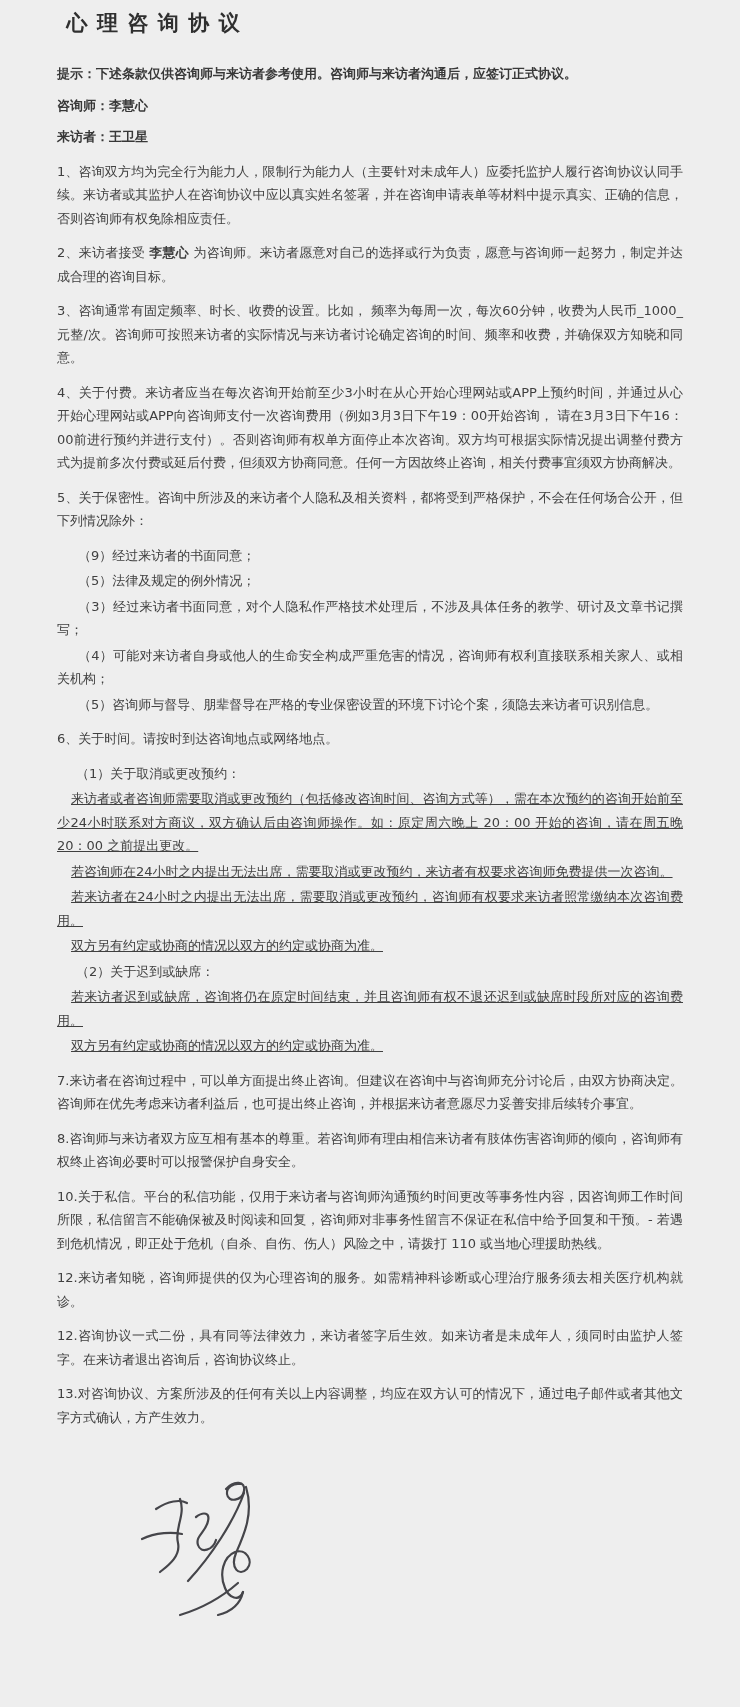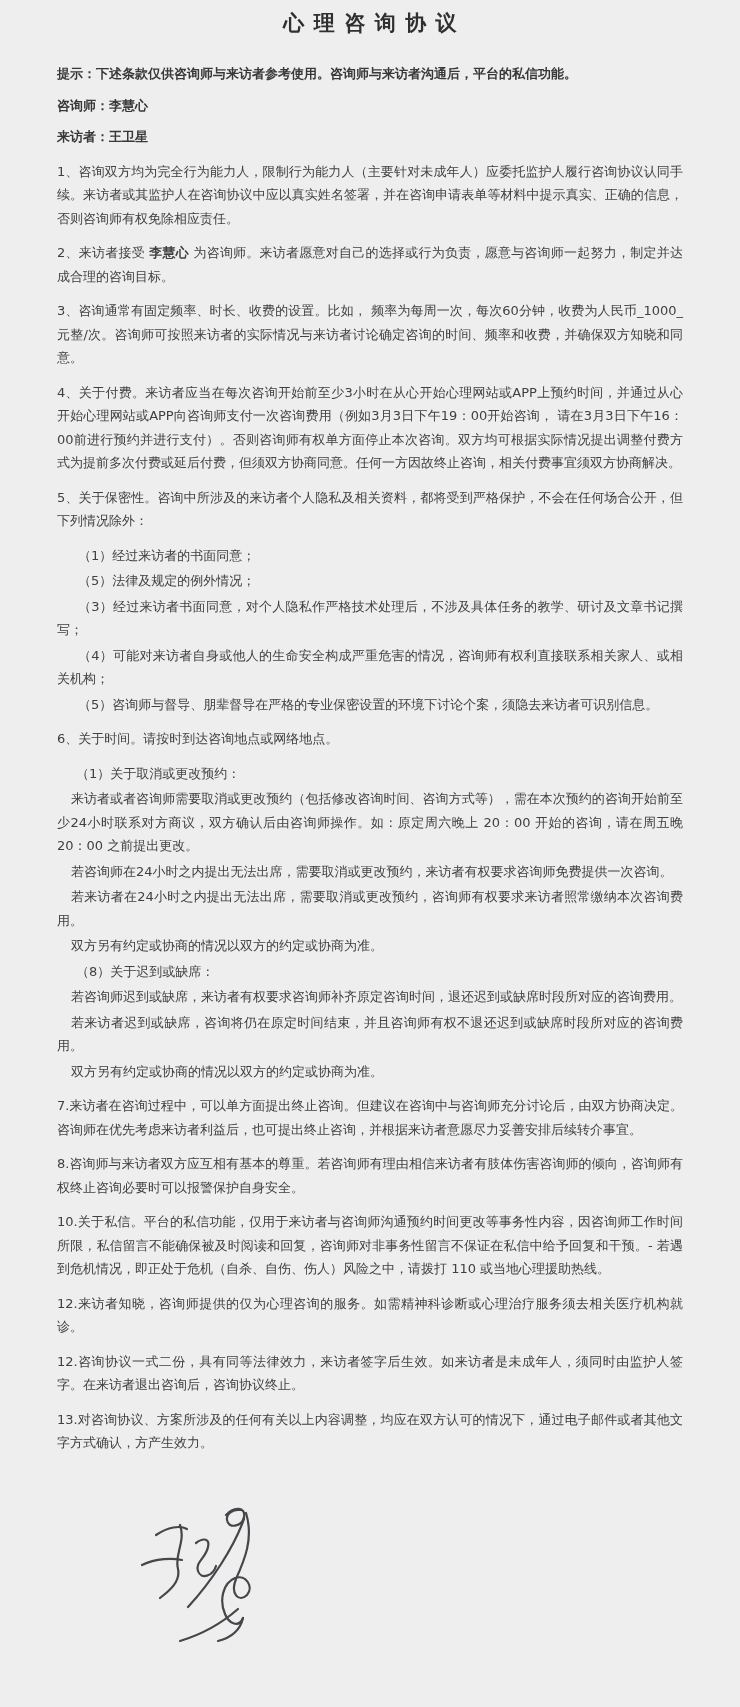--- a/index.html
+++ b/index.html
@@ -15,66 +15,64 @@
     line-height: 23.5px;
     color: #404040;
     overflow: hidden;
   }
   .doc-title {
     margin: 0 0 25px 0;
     font-size: 21px;
     line-height: 27px;
     font-weight: bold;
     color: #2f2f2f;
-    text-align: center;
     letter-spacing: 0.45em;
     padding-left: 0.45em;
   }
   .lead { margin: 8px 0; font-weight: bold; color: #383838; }
   .clause { margin: 11px 0; text-align: justify; }
   .sub-item { margin: 2px 0; text-indent: 21px; text-align: justify; }
   .sub-head { margin: 2px 0; text-indent: 19px; }
-  .sub-para { margin: 2px 0; text-indent: 14px; text-align: justify; }
+  .sub-para { margin: 2px 0; text-indent: 14px; text-align: justify; text-decoration: underline; }
   .b { font-weight: bold; }
   .sign-label { margin: 22px 0 0 0; color: #3a3a3a; }
   .signature { margin: 46px 0 0 83px; width: 170px; height: 150px; }
   .signature svg { display: block; }
 </style>
 </head>
 <body>
 
 <div class="page">
 
   <h1 class="doc-title">心理咨询协议</h1>
 
-  <p class="lead">提示：下述条款仅供咨询师与来访者参考使用。咨询师与来访者沟通后，平台的私信功能。</p>
+  <p class="lead">提示：下述条款仅供咨询师与来访者参考使用。咨询师与来访者沟通后，应签订正式协议。</p>
 
   <p class="lead"><span>咨询师：</span><span>李慧心</span></p>
 
   <p class="lead"><span>来访者：</span><span>王卫星</span></p>
 
   <div>
       <p class="clause">1、咨询双方均为完全行为能力人，限制行为能力人（主要针对未成年人）应委托监护人履行咨询协议认同手续。来访者或其监护人在咨询协议中应以真实姓名签署，并在咨询申请表单等材料中提示真实、正确的信息，否则咨询师有权免除相应责任。</p>
       <p class="clause"><span>2、来访者接受 </span><span class="b">李慧心</span><span> 为咨询师。来访者愿意对自己的选择或行为负责，愿意与咨询师一起努力，制定并达成合理的咨询目标。</span></p>
       <p class="clause">3、咨询通常有固定频率、时长、收费的设置。比如， 频率为每周一次，每次60分钟，收费为人民币_1000_元整/次。咨询师可按照来访者的实际情况与来访者讨论确定咨询的时间、频率和收费，并确保双方知晓和同意。</p>
       <p class="clause">4、关于付费。来访者应当在每次咨询开始前至少3小时在从心开始心理网站或APP上预约时间，并通过从心开始心理网站或APP向咨询师支付一次咨询费用（例如3月3日下午19：00开始咨询， 请在3月3日下午16：00前进行预约并进行支付）。否则咨询师有权单方面停止本次咨询。双方均可根据实际情况提出调整付费方式为提前多次付费或延后付费，但须双方协商同意。任何一方因故终止咨询，相关付费事宜须双方协商解决。</p>
       <p class="clause">5、关于保密性。咨询中所涉及的来访者个人隐私及相关资料，都将受到严格保护，不会在任何场合公开，但下列情况除外：</p>
-      <p class="sub-item">（1）经过来访者的书面同意；</p>
+      <p class="sub-item">（9）经过来访者的书面同意；</p>
       <p class="sub-item">（5）法律及规定的例外情况；</p>
       <p class="sub-item">（3）经过来访者书面同意，对个人隐私作严格技术处理后，不涉及具体任务的教学、研讨及文章书记撰写；</p>
       <p class="sub-item">（4）可能对来访者自身或他人的生命安全构成严重危害的情况，咨询师有权利直接联系相关家人、或相关机构；</p>
       <p class="sub-item">（5）咨询师与督导、朋辈督导在严格的专业保密设置的环境下讨论个案，须隐去来访者可识别信息。</p>
       <p class="clause">6、关于时间。请按时到达咨询地点或网络地点。</p>
       <p class="sub-head">（1）关于取消或更改预约：</p>
       <p class="sub-para">来访者或者咨询师需要取消或更改预约（包括修改咨询时间、咨询方式等），需在本次预约的咨询开始前至少24小时联系对方商议，双方确认后由咨询师操作。如：原定周六晚上 20：00 开始的咨询，请在周五晚 20：00 之前提出更改。</p>
       <p class="sub-para">若咨询师在24小时之内提出无法出席，需要取消或更改预约，来访者有权要求咨询师免费提供一次咨询。</p>
       <p class="sub-para">若来访者在24小时之内提出无法出席，需要取消或更改预约，咨询师有权要求来访者照常缴纳本次咨询费用。</p>
       <p class="sub-para">双方另有约定或协商的情况以双方的约定或协商为准。</p>
-      <p class="sub-head">（8）关于迟到或缺席：</p>
-      <p class="sub-para">若咨询师迟到或缺席，来访者有权要求咨询师补齐原定咨询时间，退还迟到或缺席时段所对应的咨询费用。</p>
+      <p class="sub-head">（2）关于迟到或缺席：</p>
       <p class="sub-para">若来访者迟到或缺席，咨询将仍在原定时间结束，并且咨询师有权不退还迟到或缺席时段所对应的咨询费用。</p>
       <p class="sub-para">双方另有约定或协商的情况以双方的约定或协商为准。</p>
       <p class="clause">7.来访者在咨询过程中，可以单方面提出终止咨询。但建议在咨询中与咨询师充分讨论后，由双方协商决定。咨询师在优先考虑来访者利益后，也可提出终止咨询，并根据来访者意愿尽力妥善安排后续转介事宜。</p>
       <p class="clause">8.咨询师与来访者双方应互相有基本的尊重。若咨询师有理由相信来访者有肢体伤害咨询师的倾向，咨询师有权终止咨询必要时可以报警保护自身安全。</p>
       <p class="clause">10.关于私信。平台的私信功能，仅用于来访者与咨询师沟通预约时间更改等事务性内容，因咨询师工作时间所限，私信留言不能确保被及时阅读和回复，咨询师对非事务性留言不保证在私信中给予回复和干预。- 若遇到危机情况，即正处于危机（自杀、自伤、伤人）风险之中，请拨打 110 或当地心理援助热线。</p>
       <p class="clause">12.来访者知晓，咨询师提供的仅为心理咨询的服务。如需精神科诊断或心理治疗服务须去相关医疗机构就诊。</p>
       <p class="clause">12.咨询协议一式二份，具有同等法律效力，来访者签字后生效。如来访者是未成年人，须同时由监护人签字。在来访者退出咨询后，咨询协议终止。</p>
       <p class="clause">13.对咨询协议、方案所涉及的任何有关以上内容调整，均应在双方认可的情况下，通过电子邮件或者其他文字方式确认，方产生效力。</p>
     </div>
 

